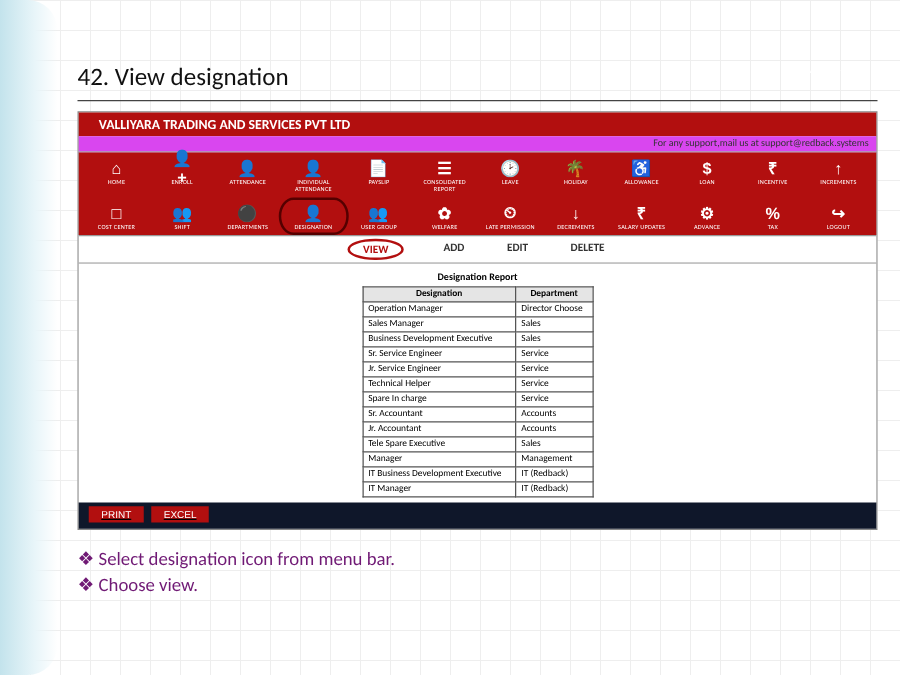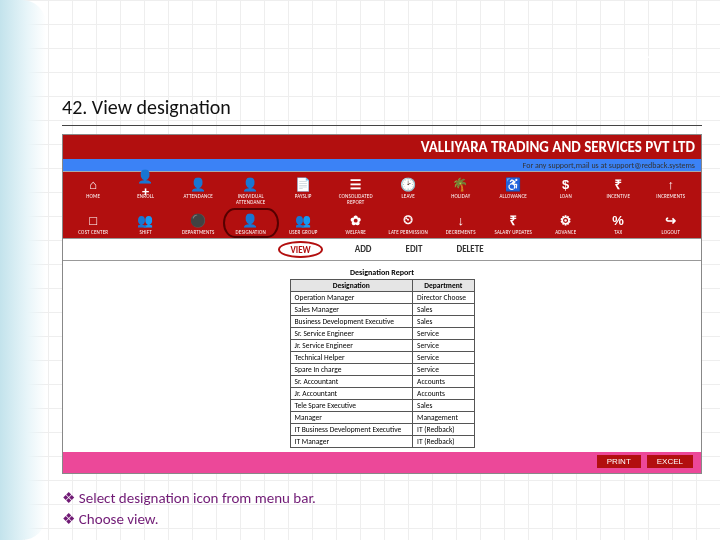--- a/index.html
+++ b/index.html
@@ -16,33 +16,33 @@
   .left-deco {
     position: absolute; left: 0; top: 0; bottom: 0; width: 46px;
     background: linear-gradient(to right, #c3e3ec 0%, #e8f5f9 60%, transparent 100%);
     border-radius: 0 24px 24px 0;
   }
   .page {
     position: absolute; left: 62px; right: 18px; top: 50px;
   }
   .heading {
     font-size: 20px; color: #111; border-bottom: 1px solid #444;
-    padding-bottom: 6px; margin-bottom: 8px; margin-top: 45px;
+    padding-bottom: 6px; margin-bottom: 8px;
   }
 
   .app {
     background: #fff; border: 1px solid #888;
     width: 100%;
   }
   .banner {
-    background: #b20f0f; color: #fff; text-align: right;
-    font-size: 15px; font-weight: bold; padding: 3px 6px;
+    background: #b20f0f; color: #fff; text-align: left;
+    font-size: 11px; font-weight: bold; padding: 3px 16px;
   }
   .subbanner {
-    background: #3b82f6; color: #333; font-size: 8px;
+    background: #d946ef; color: #333; font-size: 8px;
     text-align: right; padding: 1px 6px; border-bottom: 1px solid #aaa;
     display: flex; justify-content: space-between;
   }
   .toolbar { background: #b20f0f; }
   .toolbar-row {
     display: flex; justify-content: space-around;
     padding: 2px 4px;
   }
   .tool {
     flex: 1; display: flex; flex-direction: column; align-items: center;
@@ -84,22 +84,22 @@
     margin: 0 auto; border-collapse: collapse; font-size: 7.5px;
     width: 185px;
   }
   table.report th, table.report td {
     border: 1px solid #555; padding: 1px 4px; text-align: left;
     white-space: nowrap;
   }
   table.report th { background: #e5e5e5; text-align: center; }
 
   .footer-btns {
-    display: flex; justify-content: flex-end; gap: 6px;
-    padding: 3px 8px 5px; background: #ec4899;
+    display: flex; gap: 6px;
+    padding: 3px 8px 5px; background: #0f172a; text-decoration: underline;
   }
   .footer-btns button {
     background: #b20f0f; color: #fff; border: none;
     font-size: 8px; padding: 2px 10px; cursor: pointer;
   }
 
   .bullets {
     margin-top: 14px; font-size: 15px; color: #701a75;
     line-height: 1.4;
   }

